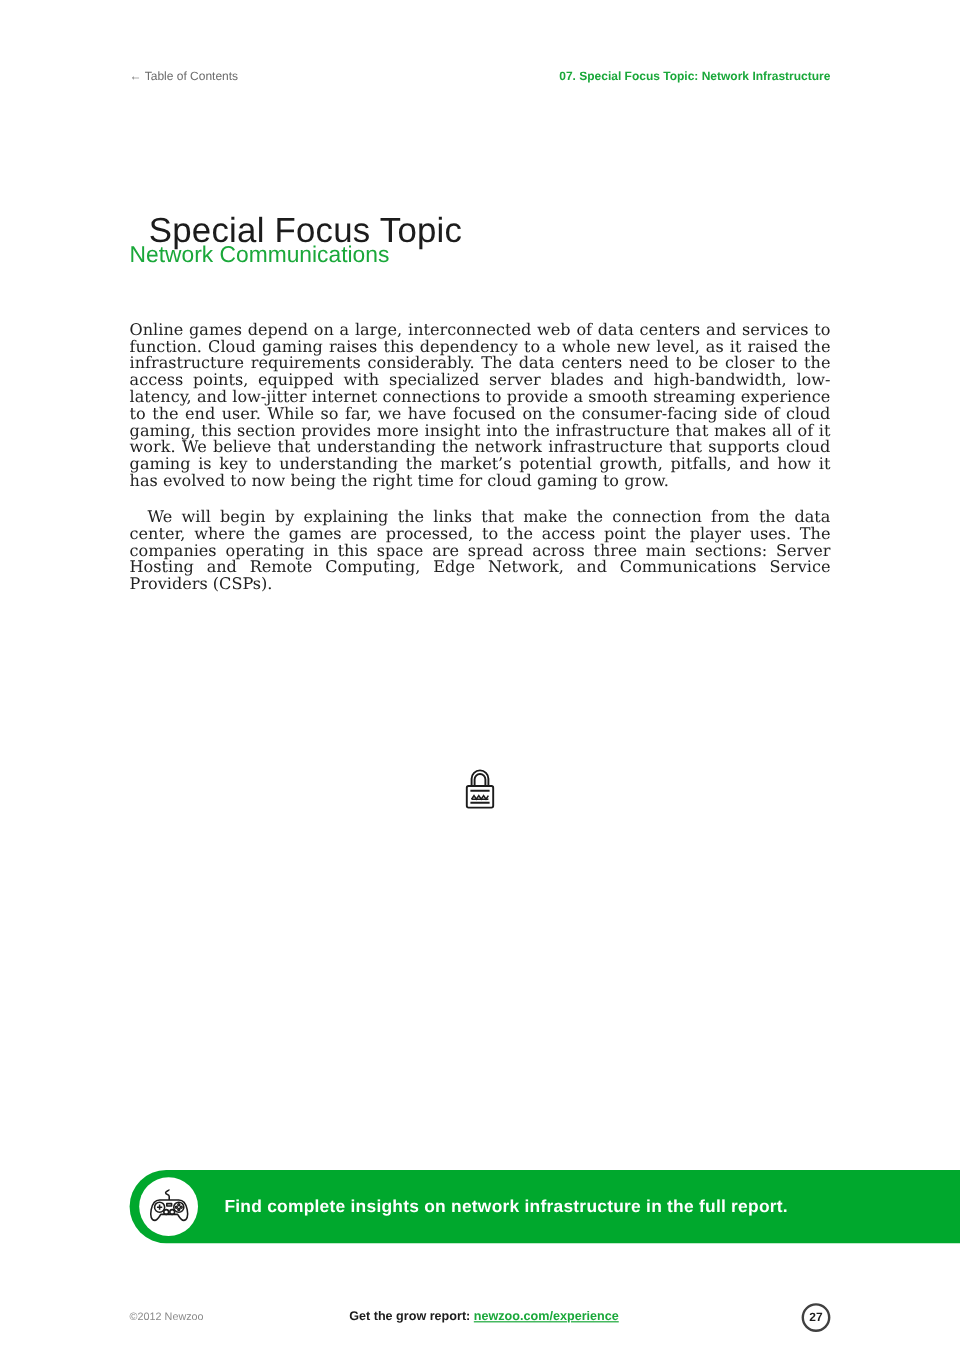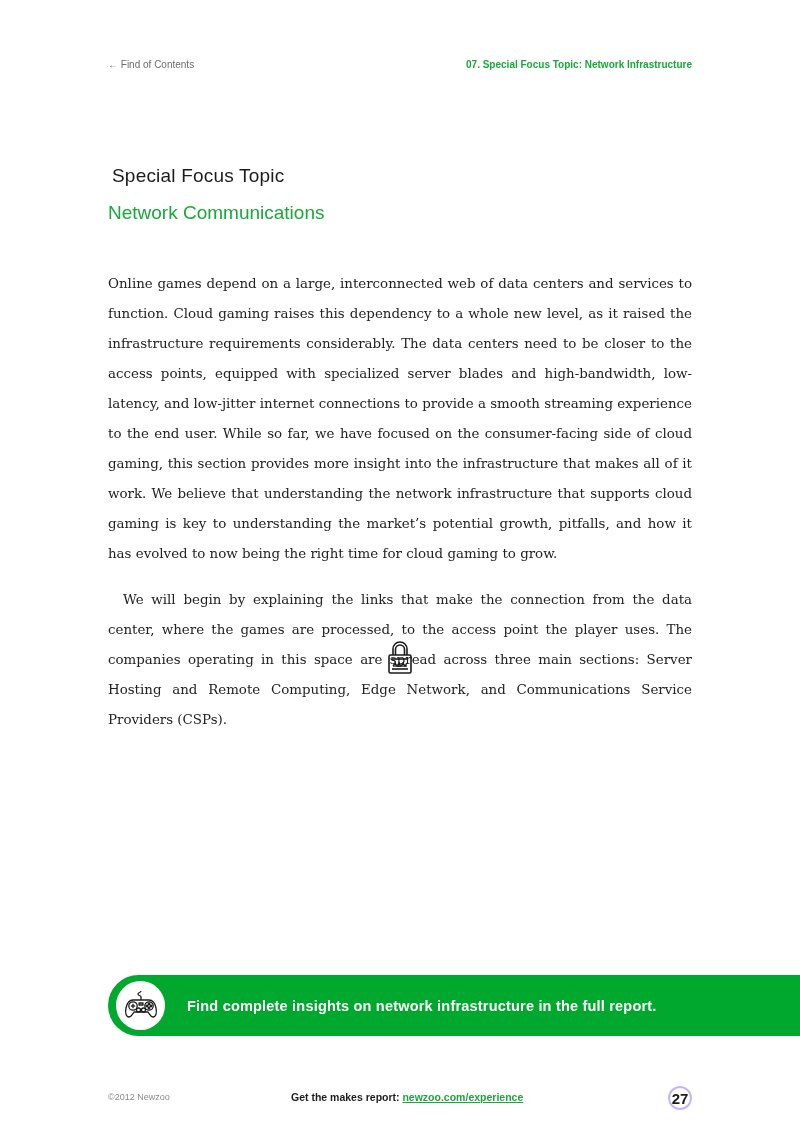--- a/index.html
+++ b/index.html
@@ -4,55 +4,55 @@
   <style>
     html, body { margin: 0; padding: 0; }
     body {
       width: 800px; height: 1131px; position: relative; overflow: hidden;
       background: #ffffff; color: #222222;
       font-family: "Liberation Sans", "DejaVu Sans", sans-serif;
     }
     .topbar { position: absolute; top: 59px; left: 108px; right: 108px; height: 14px; font-size: 10px; }
     .toc-link { position: absolute; left: 0; top: 0; color: #6b6b6b; text-decoration: none; cursor: pointer; }
     .section-crumb { position: absolute; right: 0; top: 0; color: #1aa83a; font-weight: bold; }
-    .title { position: absolute; left: 108px; top: 161px; margin: 4px; font-size: 19px; font-weight: normal; color: #1c1c1c; letter-spacing: 0.2px; }
+    .title { position: absolute; left: 108px; top: 161px; margin: 16px; font-size: 29px; font-weight: normal; color: #1c1c1c; letter-spacing: 0.2px; }
     .subtitle { position: absolute; left: 108px; top: 202px; margin: 0; font-size: 19px; font-weight: normal; color: #1aa83a; }
     .body-text {
       position: absolute; left: 108px; top: 269px; width: 584px;
       font-family: "DejaVu Serif", "Liberation Serif", serif;
-      font-size: 13.4px; line-height: 30px; color: #222222;
+      font-size: 13.4px; line-height: 14px; color: #222222;
       text-align: justify; hyphens: manual;
     }
     .body-text p { margin: 0; }
     .body-text p + p { text-indent: 15px; margin-top: 16px; }
     .lock { position: absolute; left: 386px; top: 640px; width: 28px; height: 36px; }
     .banner {
       position: absolute; left: 108px; top: 975px; right: 0; height: 61px;
       background: #00a82d; border-radius: 31px 0 0 31px;
       display: flex; align-items: center; cursor: pointer;
     }
     .banner-icon-wrap {
       width: 49px; height: 49px; border-radius: 50%; background: #ffffff;
       margin-left: 8px; display: flex; align-items: center; justify-content: center; flex: none;
     }
     .banner-text { margin-left: 22px; color: #ffffff; font-size: 14.5px; font-weight: bold; letter-spacing: 0.2px; }
     .footer { position: absolute; left: 108px; right: 108px; top: 1086px; height: 24px; font-size: 10px; }
     .copyright { position: absolute; left: 0; top: 6px; color: #8a8a8a; font-size: 9px; }
     .cta { position: absolute; left: 183px; top: 5px; color: #1c1c1c; font-size: 10.5px; font-weight: bold; }
     .cta a { color: #1aa83a; text-decoration: underline; cursor: pointer; }
     .page-num {
-      position: absolute; right: 0; top: 0; width: 20px; height: 20px; border: 2px solid #c4b5fd; border-radius: 50%;
-      font-size: 15px; font-weight: bold; color: #1c1c1c; display: flex; align-items: center; justify-content: center;
+      position: absolute; right: 0; top: 0; width: 20px; height: 20px; border: 2px solid #404040; border-radius: 50%;
+      font-size: 10px; font-weight: bold; color: #1c1c1c; display: flex; align-items: center; justify-content: center;
     }
   </style>
 </head>
 <body>
 
 <div class="topbar">
-  <a class="toc-link">← Find of Contents</a>
+  <a class="toc-link">← Table of Contents</a>
   <span class="section-crumb">07. Special Focus Topic: Network Infrastructure</span>
 </div>
 
 <h1 class="title">Special Focus Topic</h1>
 <h2 class="subtitle">Network Communications</h2>
 
 <div class="body-text">
   <p>Online games depend on a large, interconnected web of data centers and services to function. Cloud gaming raises this dependency to a whole new level, as it raised the infra­structure requirements considerably. The data centers need to be closer to the access points, equipped with specialized server blades and high-bandwidth, low-latency, and low-jitter internet connections to provide a smooth streaming experience to the end user. While so far, we have focused on the consumer-facing side of cloud gaming, this section provides more insight into the infrastructure that makes all of it work. We believe that understanding the network infrastructure that supports cloud gaming is key to under­standing the market’s potential growth, pitfalls, and how it has evolved to now being the right time for cloud gaming to grow.</p>
   <p>We will begin by explaining the links that make the connection from the data center, where the games are processed, to the access point the player uses. The companies oper­ating in this space are spread across three main sections: Server Hosting and Remote Computing, Edge Network, and Communications Service Providers (CSPs).</p>
 </div>
@@ -85,15 +85,15 @@
       <circle cx="14.5" cy="19" r="2"></circle>
       <circle cx="19.5" cy="19" r="2"></circle>
       <rect x="15" y="12" width="4" height="2"></rect>
     </svg>
   </div>
   <span class="banner-text">Find complete insights on network infrastructure in the full report.</span>
 </div>
 
 <div class="footer">
   <span class="copyright">©2012 Newzoo</span>
-  <span class="cta"><span>Get the makes report: </span><a>newzoo.com/experience</a></span>
+  <span class="cta"><span>Get the grow report: </span><a>newzoo.com/experience</a></span>
   <span class="page-num">27</span>
 </div>
 
 </body></html>

